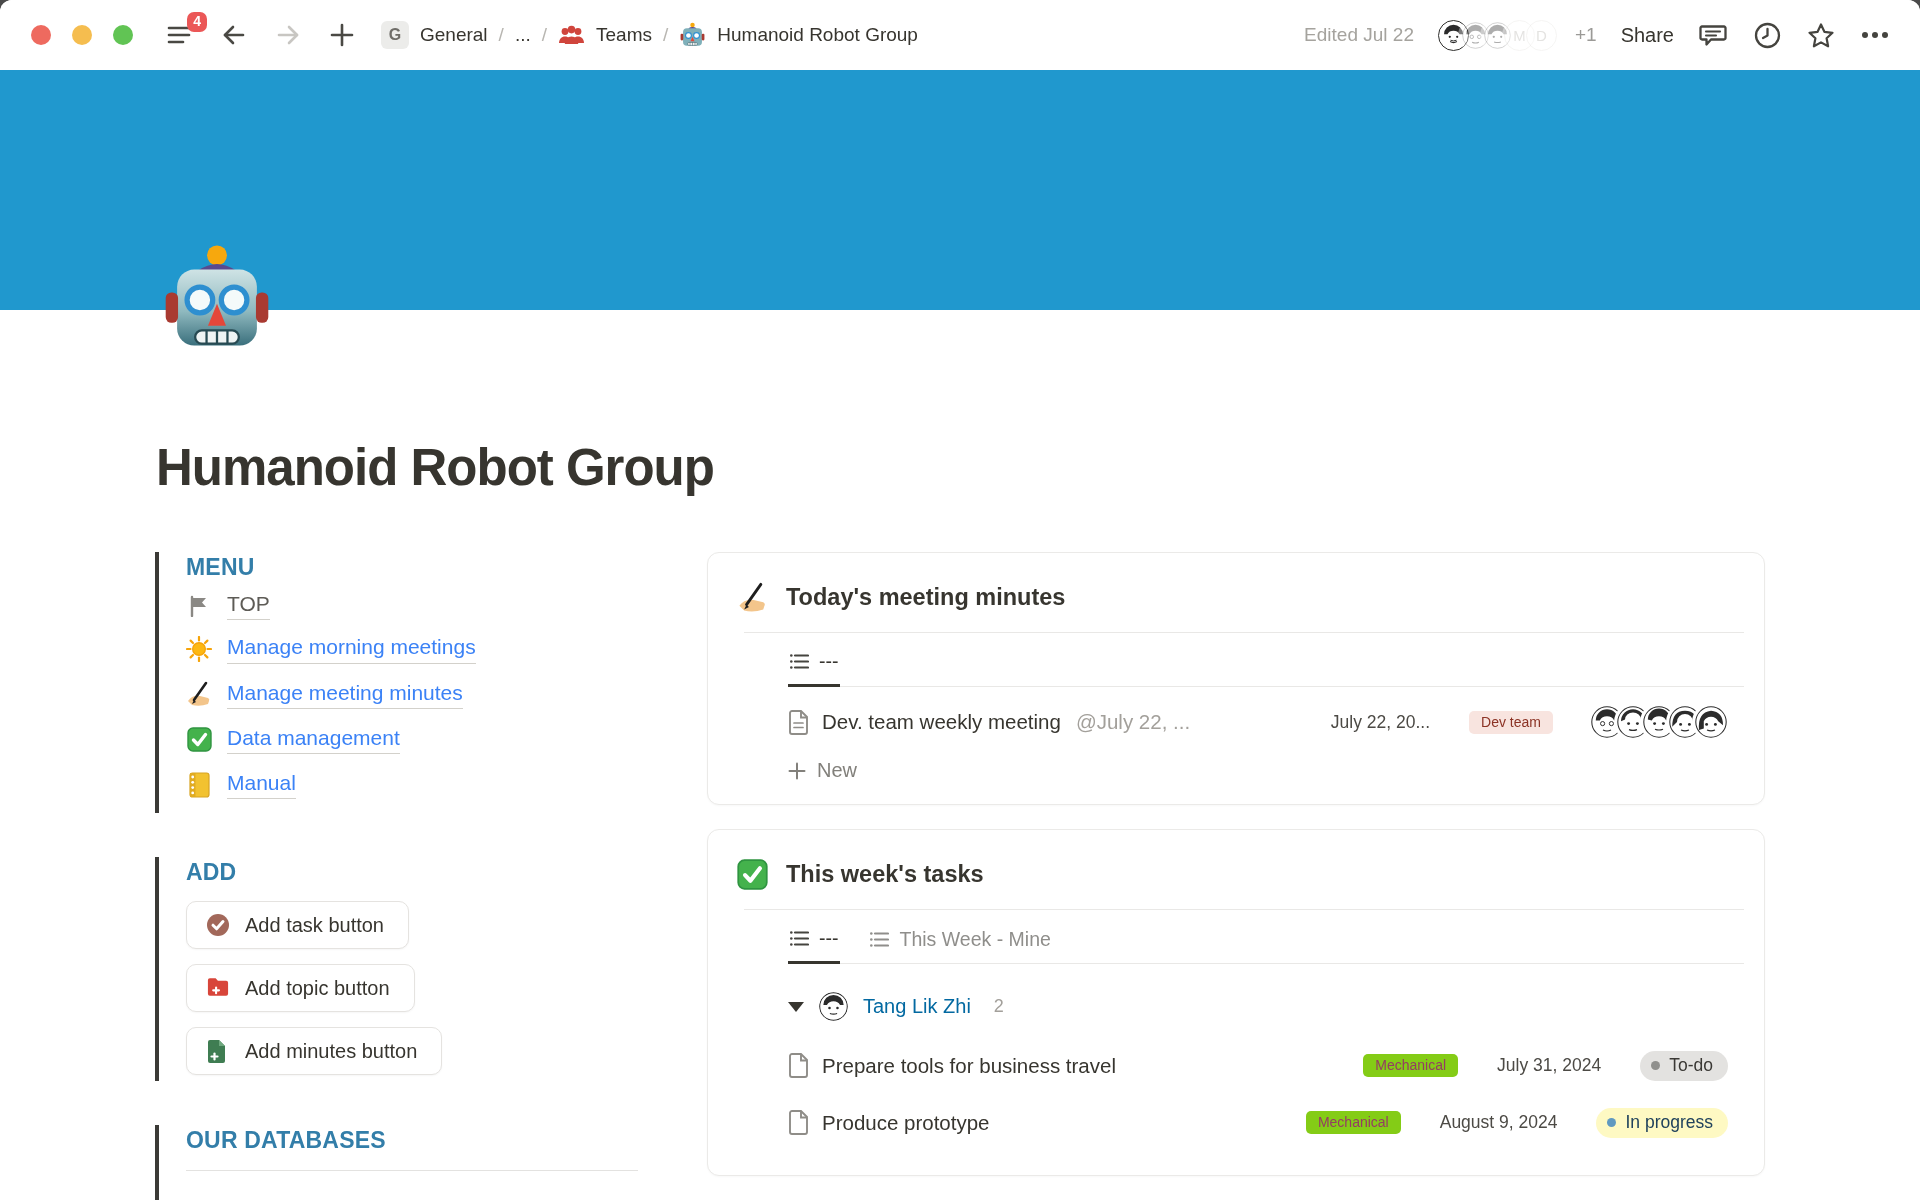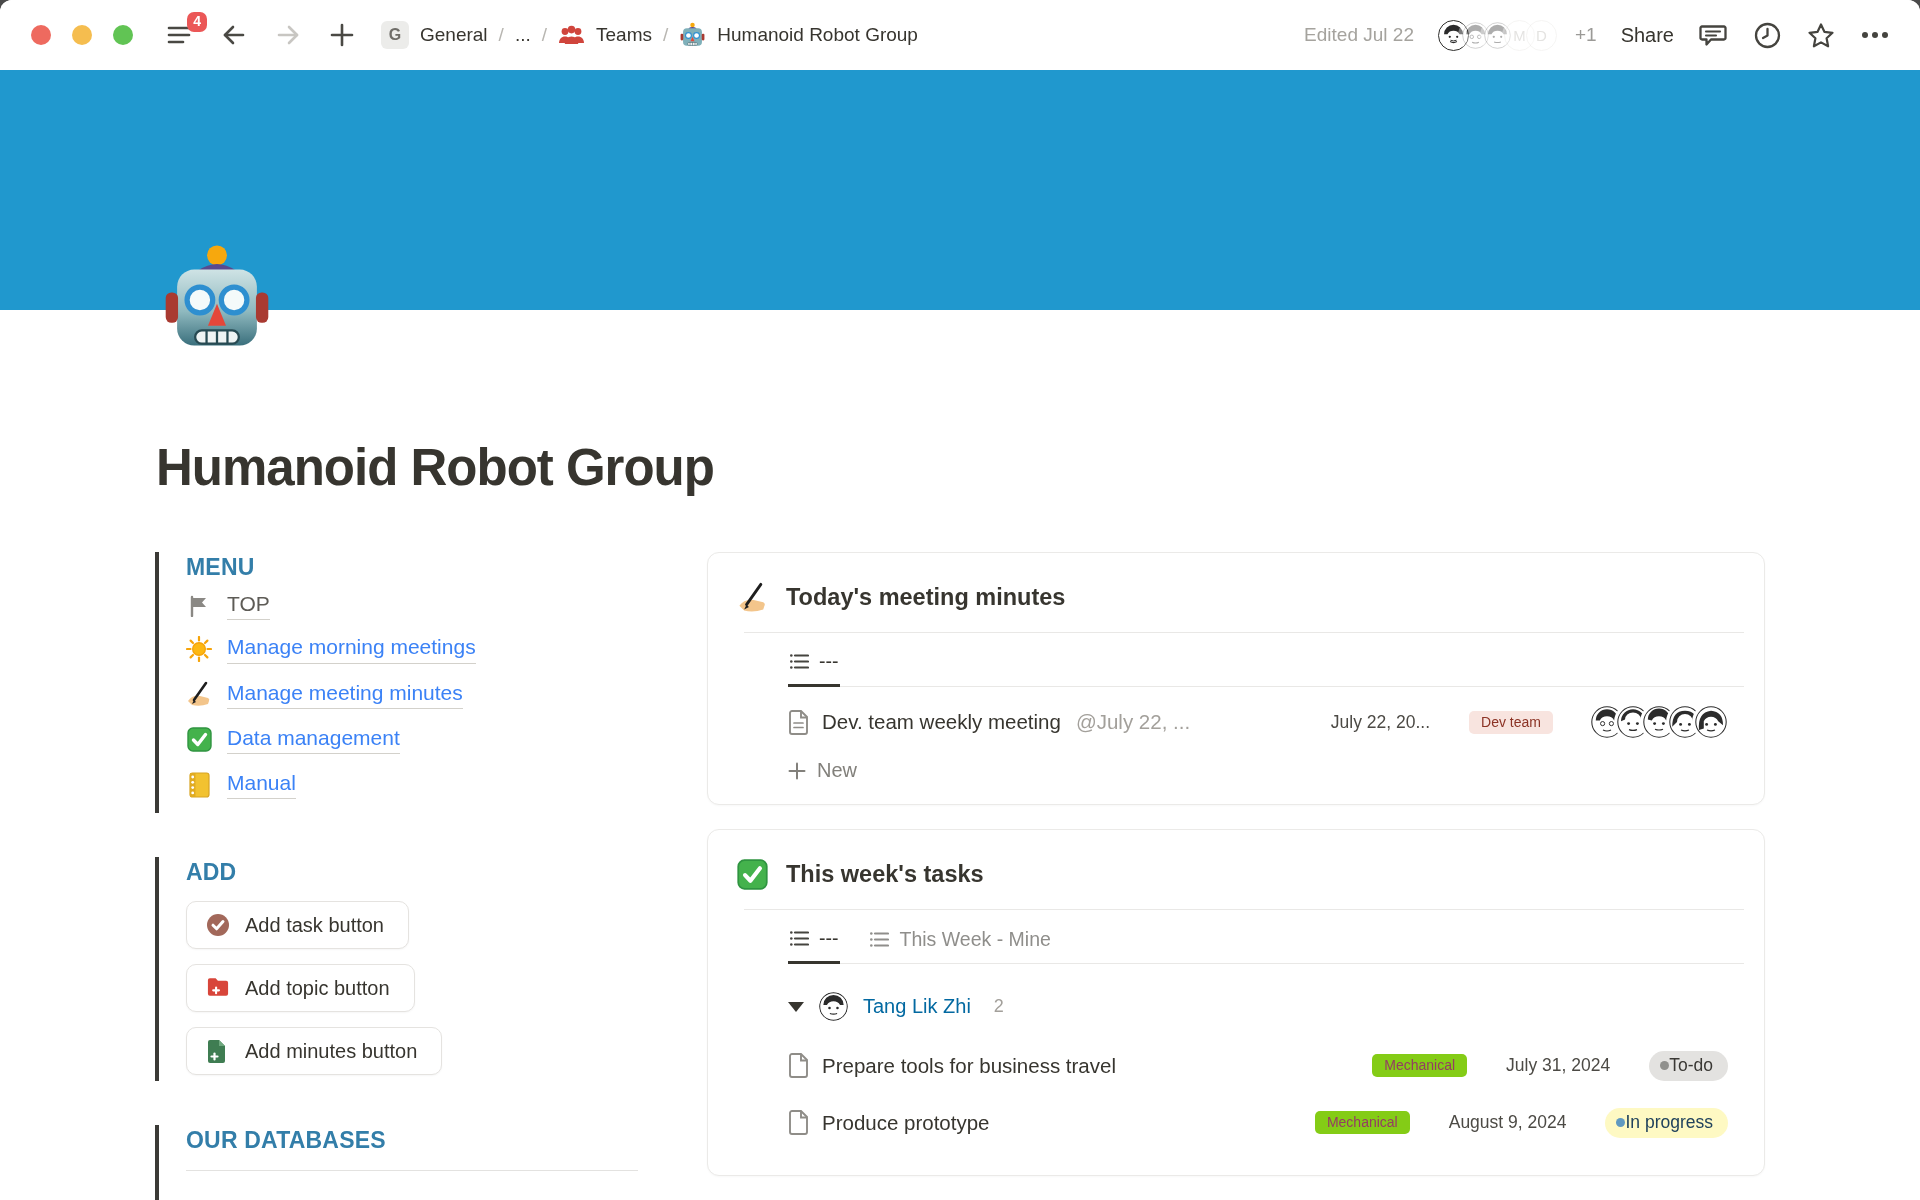--- a/index.html
+++ b/index.html
@@ -73,21 +73,21 @@
   .row-title { font-size:20.5px; font-weight:500; color:#37352f; white-space:nowrap; }
   .row-mention { font-size:20.5px; color:#a3a09b; margin-left:2px; white-space:nowrap; }
   .row-spacer { flex:1; }
   .row-date { font-size:17.5px; color:#4c4a45; margin-left:26px; white-space:nowrap; }
   .tag { font-size:14px; padding:3px 12px 4px; border-radius:5px; margin-left:26px; white-space:nowrap; }
   .tag.devteam { background:#f8e4df; color:#8c3325; }
   .tag.mech { background:#84cc16; color:#943d63; }
   .row-avatars { display:flex; margin-left:24px; }
   .row-avatars .avatar { width:34px; height:34px; }
   .row-avatars .avatar + .avatar { margin-left:-8px; }
-  .status { display:flex; align-items:center; font-size:17.5px; border-radius:999px; padding:4px 15px 5px 11px; margin-left:26px; white-space:nowrap; }
+  .status { display:flex; align-items:center; gap:9px; font-size:17.5px; border-radius:999px; padding:4px 15px 5px 11px; margin-left:26px; white-space:nowrap; }
   .status .dot { width:9px; height:9px; border-radius:50%; }
   .status.todo { background:#e3e2e0; color:#3a3834; }
   .status.todo .dot { background:#90908d; }
   .status.inprogress { background:#fef9c3; color:#20425c; }
   .status.inprogress .dot { background:#6099c0; }
   .new-row { display:flex; align-items:center; gap:11px; color:#82807b; font-size:20px; padding:8px 0 16px; cursor:pointer; }
   .group-row { display:flex; align-items:center; gap:15px; padding:28px 36px 6px 80px; }
   .tri-down { width:0; height:0; border-left:8px solid transparent; border-right:8px solid transparent; border-top:10px solid #37352f; cursor:pointer; }
   .group-avatar { width:29px; height:29px; border-radius:50%; overflow:hidden; display:flex; }
   .group-name { font-size:20px; font-weight:500; color:#0369a1; }

